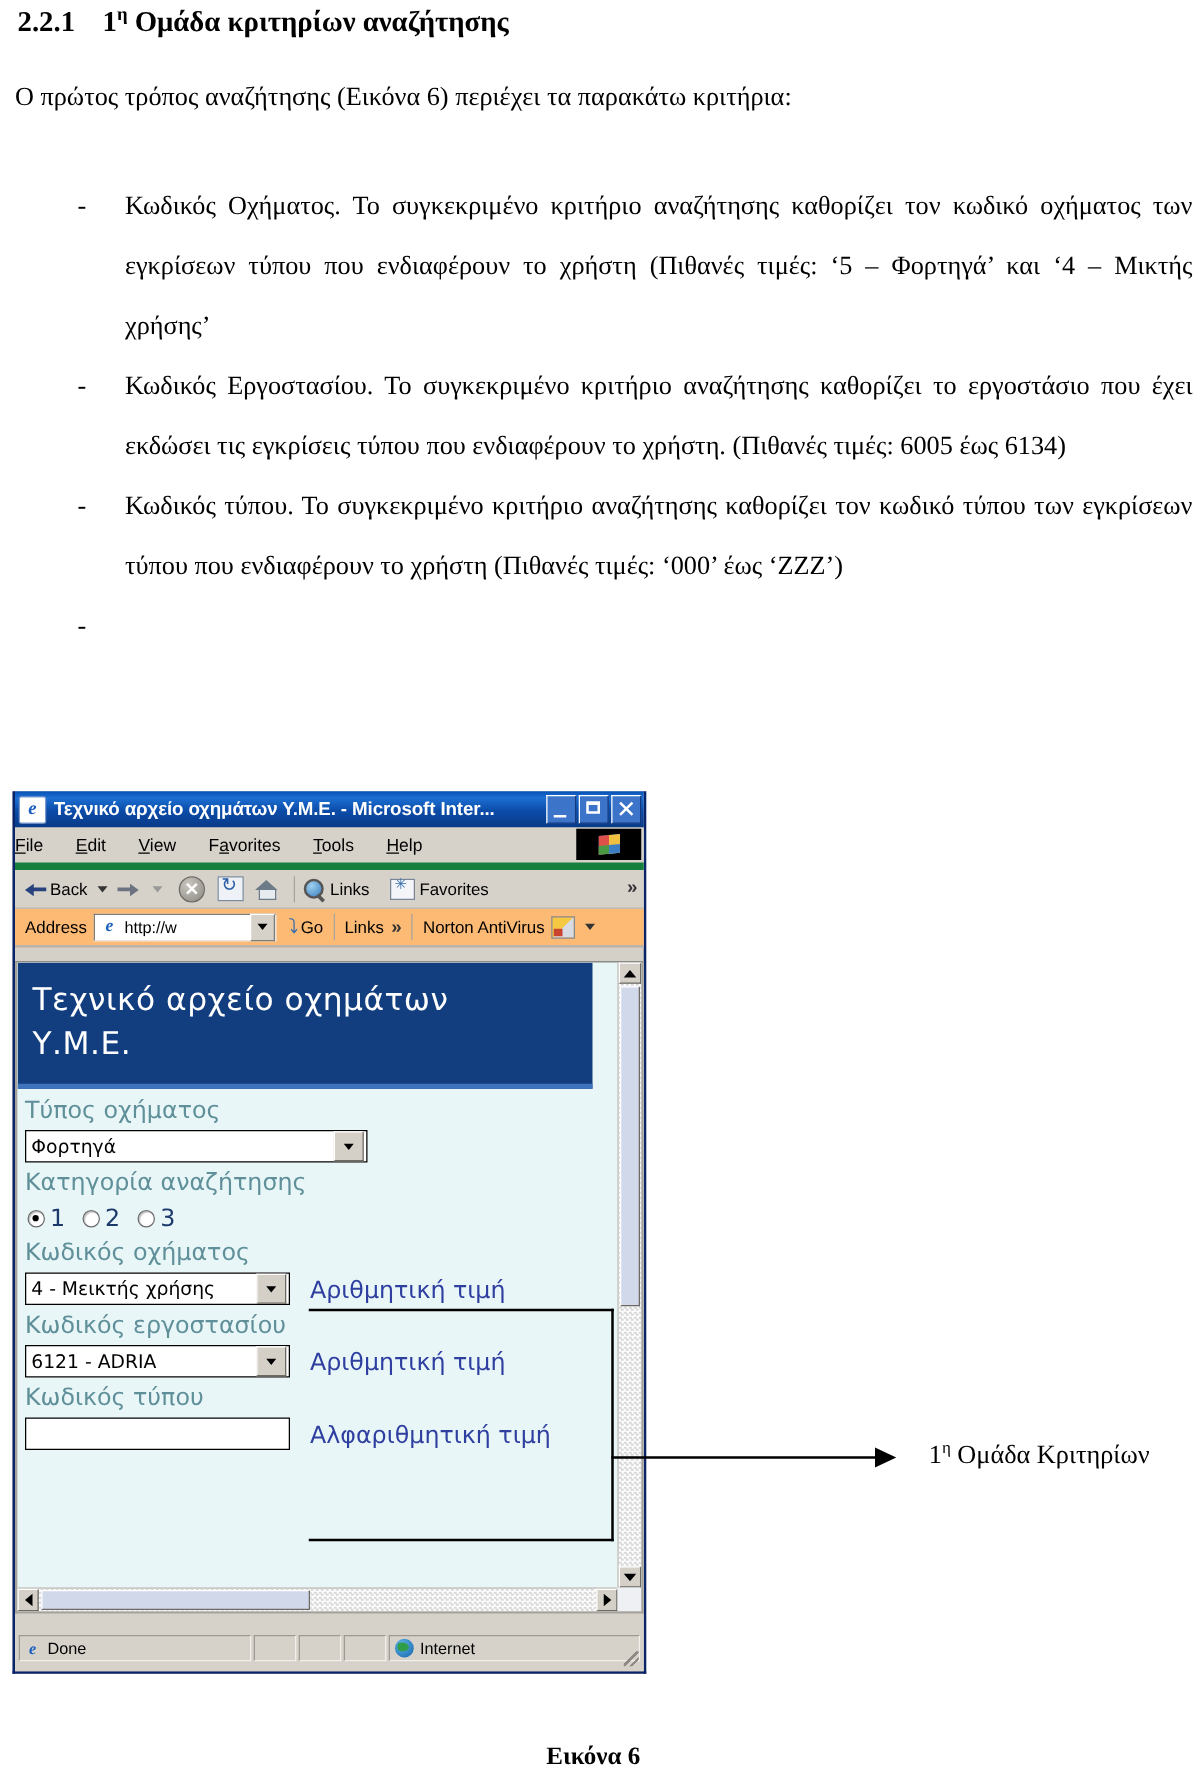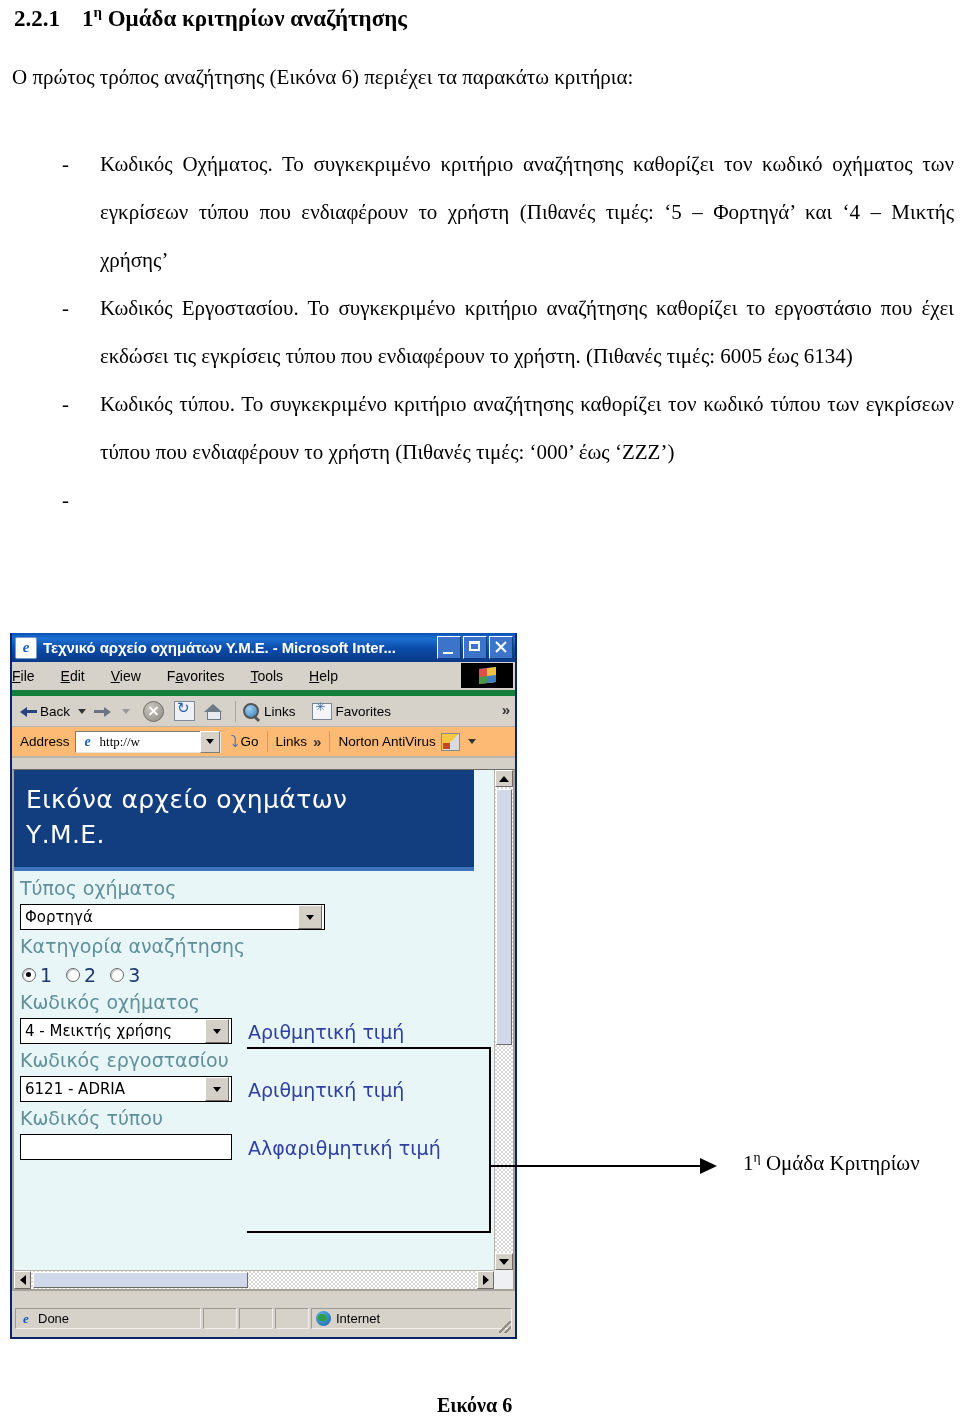--- a/index.html
+++ b/index.html
@@ -284,21 +284,21 @@
     display: flex; align-items: center;
     box-sizing: border-box;
   }
   .addr-ie-icon {
     width: 18px; height: 18px; margin: 0 3px;
     display:flex;align-items:center;justify-content:center;
     font-family:"Liberation Serif",serif; font-style:italic; font-weight:bold;
     font-size: 14px; color:#1b5fbe; flex:0 0 auto;
   }
   .addr-text {
-    font-family:Liberation Serif, serif; font-size:13px; color:#000;
+    font-family:Liberation Sans, sans-serif; font-size:13px; color:#000;
     flex:1 1 auto; overflow:hidden; white-space:nowrap;
   }
   .addr-drop {
     width: 18px; height: 20px; background:#d6d2ca;
     border: 1px solid #fff; border-right-color:#7f7c76; border-bottom-color:#7f7c76;
     display:flex;align-items:center;justify-content:center; flex:0 0 auto;
   }
   .addr-drop .tri-dn { margin:0; border-top-color:#000; }
   .go-btn { display:flex; align-items:center; margin-left:10px; font-family:"Liberation Sans",sans-serif; font-size:13.5px;}
   .go-arrow { color:#2a6ab0; font-size:16px; margin-right:2px; }
@@ -350,21 +350,21 @@
   .form-area { padding: 3px 0 0 6px; }
   .f-label {
     font-family: "DejaVu Sans", sans-serif;
     font-size: 19px;
     color: #5f8f99;
     line-height: 29px;
     white-space: nowrap;
   }
   .f-row { display: flex; align-items: center; }
   .combo {
-    width: 305px; height: 26px;
+    width: 274px; height: 26px;
     background: #ffffff;
     border: 1px solid #000000;
     display: flex; align-items: center;
     box-sizing: border-box;
     margin: 1px 0 2px 0;
     position: relative;
   }
   .combo.small { width: 212px; gap: 20px; }
   .combo-text {
     font-family: "DejaVu Sans", sans-serif;
@@ -678,21 +678,21 @@
       <span>Norton AntiVirus</span>
       <span class="norton-icon"></span>
     </div>
     <div class="tri-dn" style="margin-left:8px;"></div>
   </div>
 
   <div class="page-area">
     <div class="content-clip">
 
       <div class="banner">
-        <div class="banner-title">Εικόνα αρχείο οχημάτων
+        <div class="banner-title">Τεχνικό αρχείο οχημάτων
 Υ.Μ.Ε.</div>
       </div>
 
       <div class="form-area">
 
         <div class="f-label">Τύπος οχήματος</div>
         <div class="combo">
           <span class="combo-text">Φορτηγά</span>
           <span class="combo-btn">
               <span class="tri-dn"></span>

